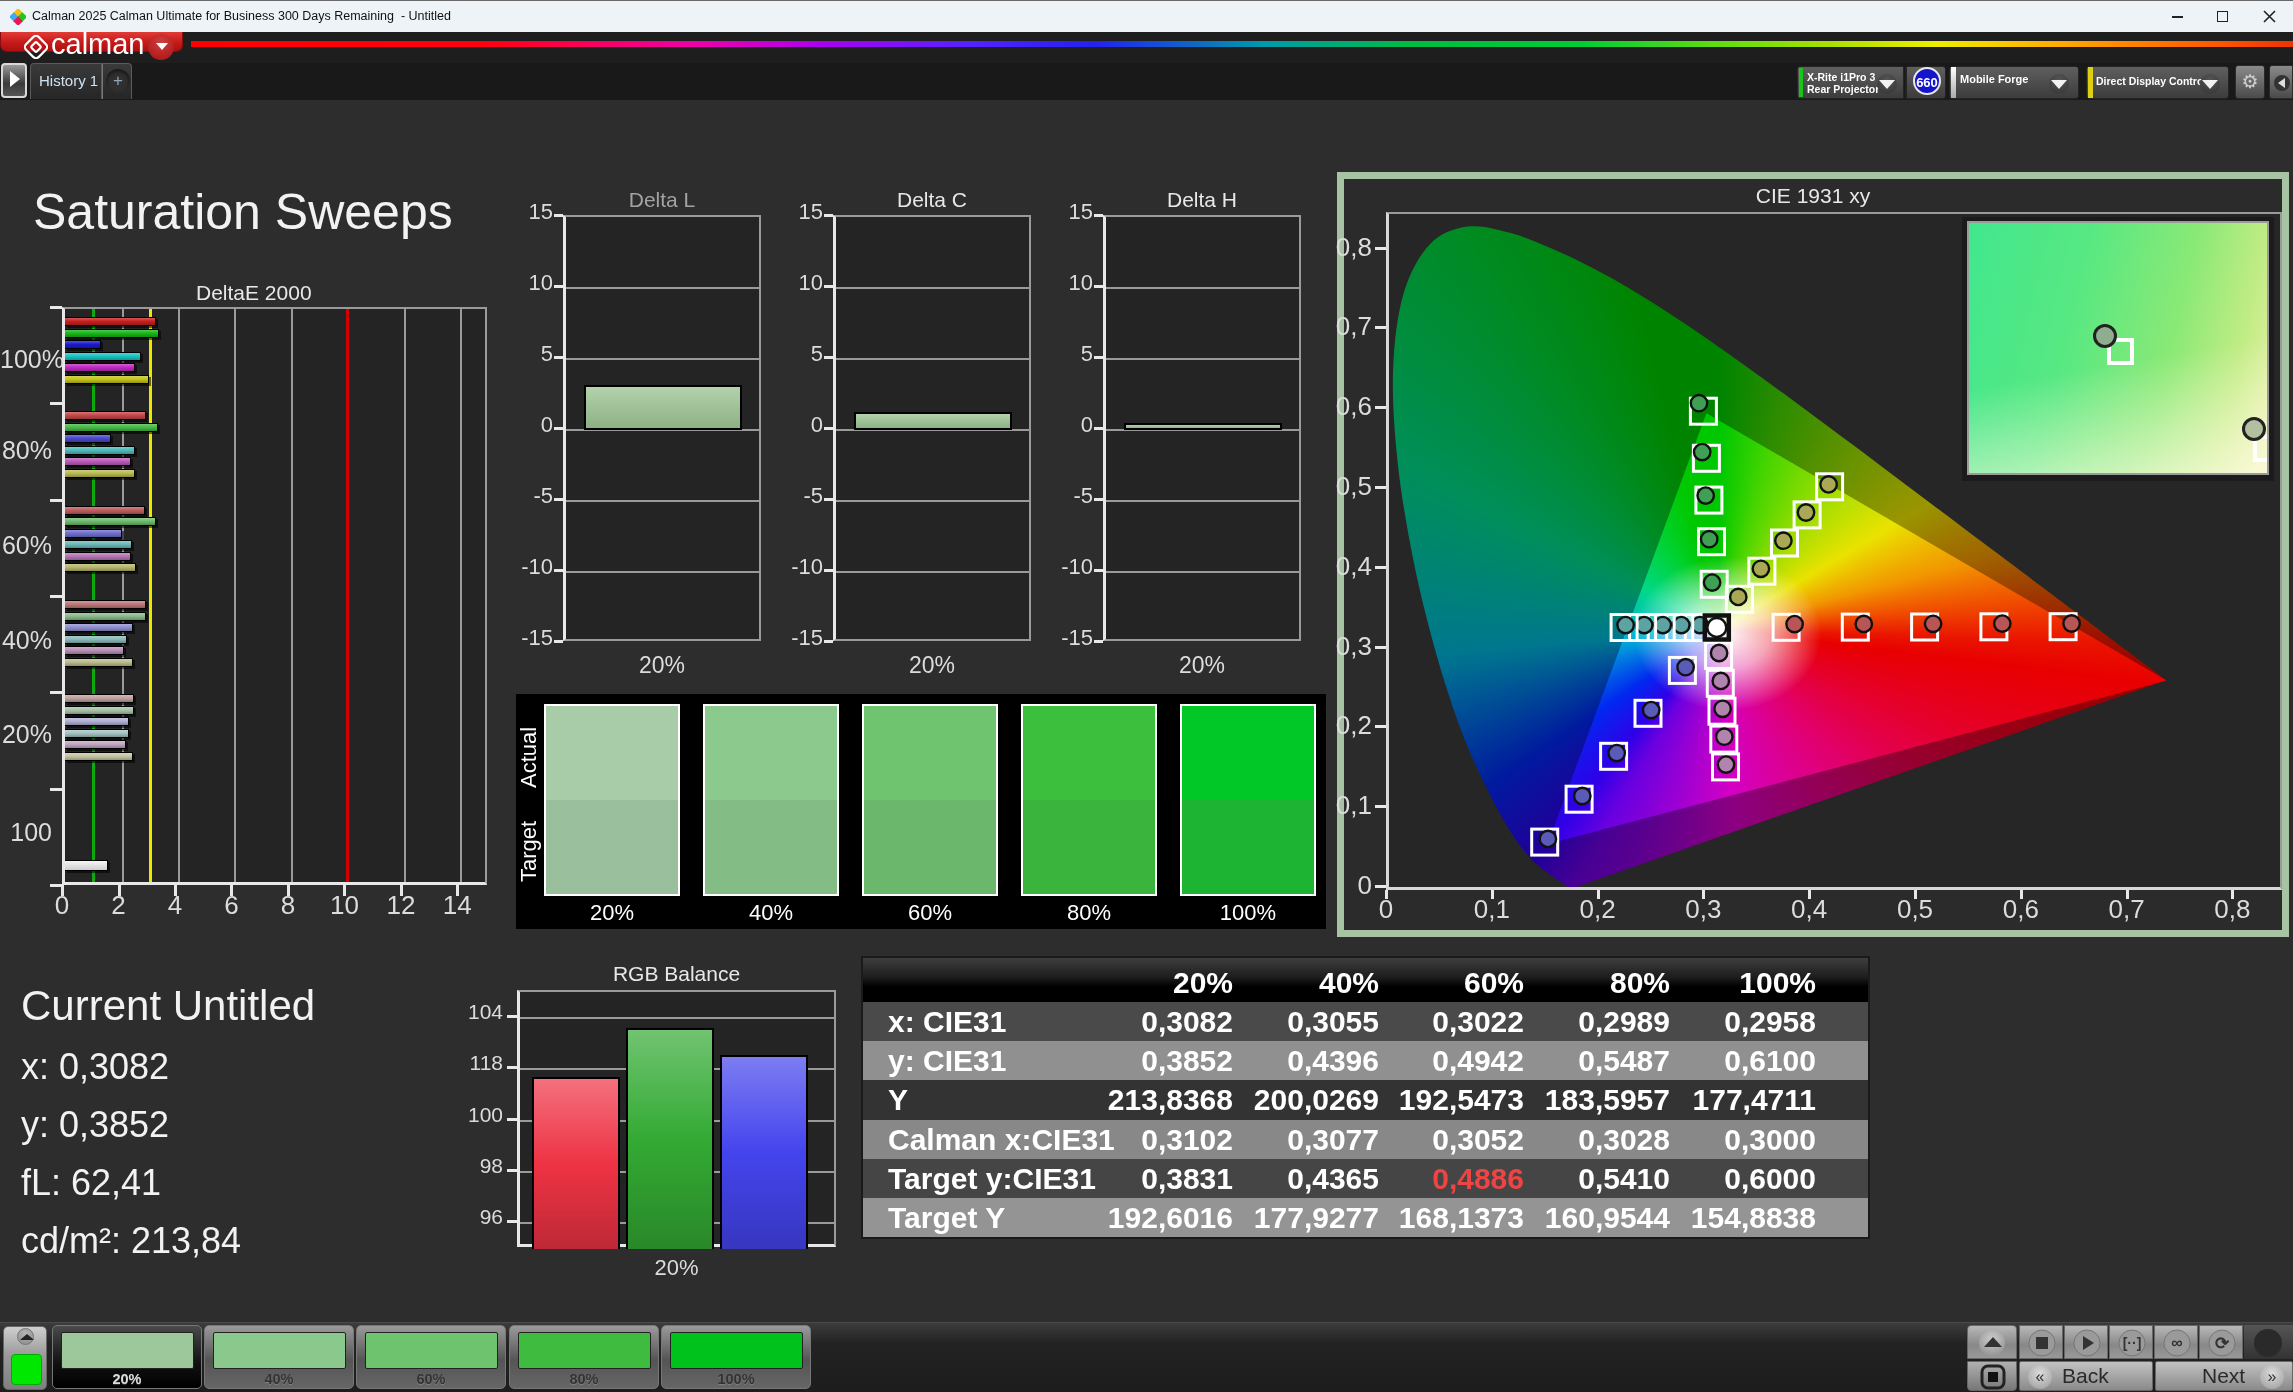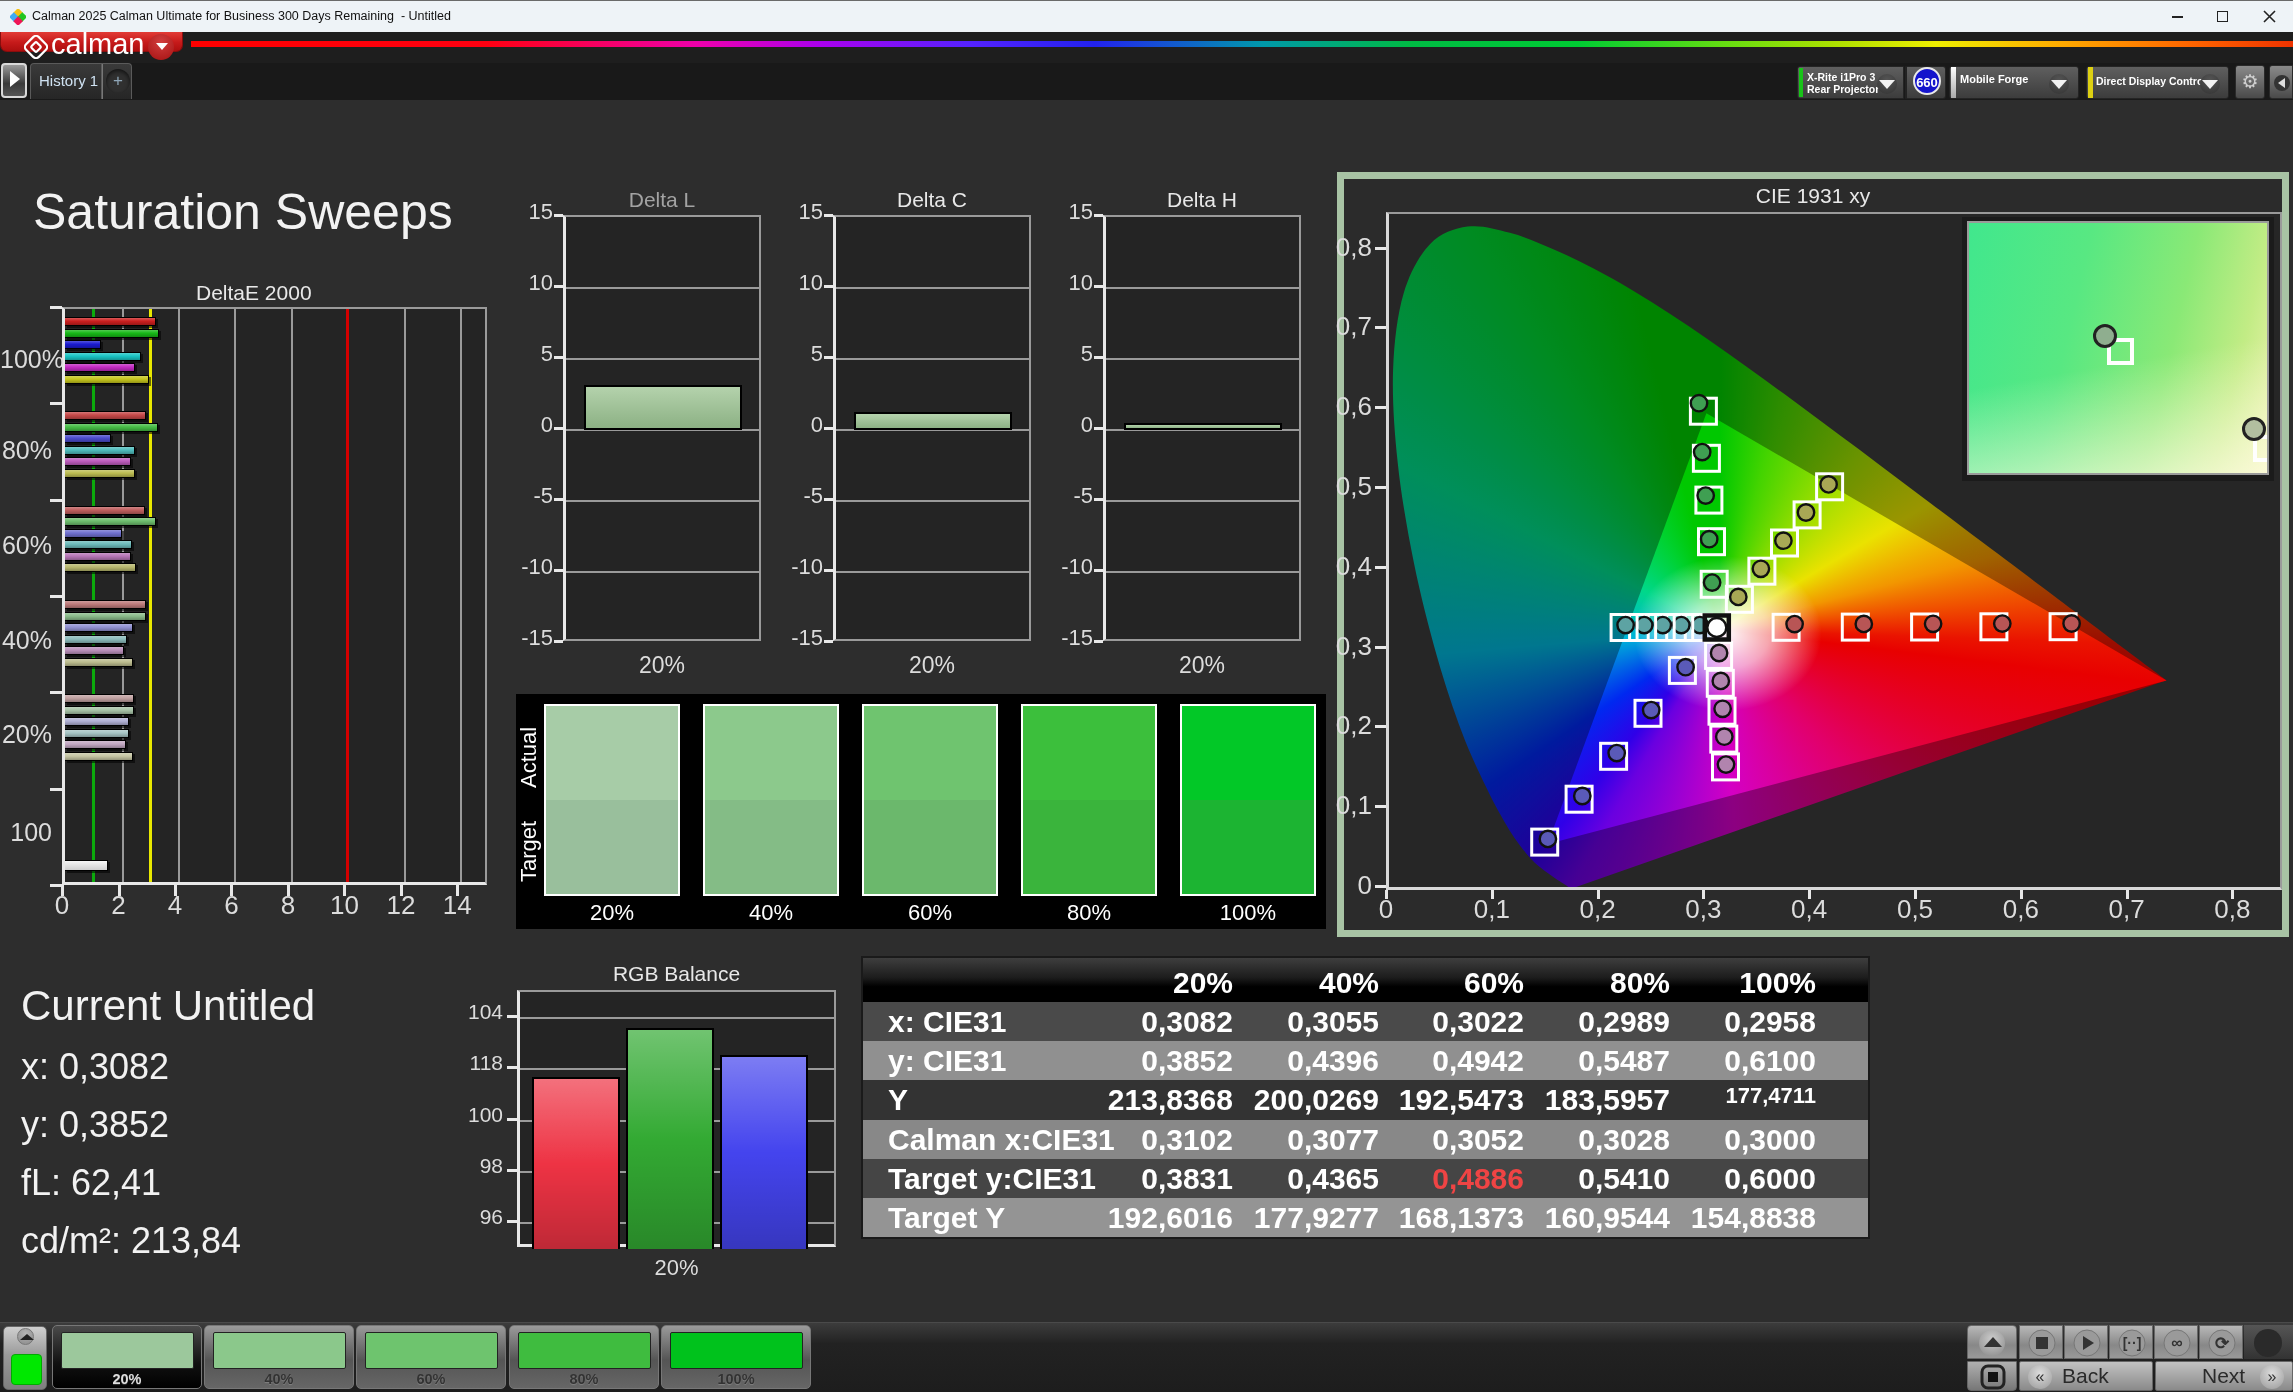--- a/index.html
+++ b/index.html
@@ -423,21 +423,21 @@
 <div class="abs" style="left:346px;top:86.2px;width:170px;text-align:right;font-size:30px;font-weight:bold;color:#fff;">0,4396</div>
 <div class="abs" style="left:491px;top:86.2px;width:170px;text-align:right;font-size:30px;font-weight:bold;color:#fff;">0,4942</div>
 <div class="abs" style="left:637px;top:86.2px;width:170px;text-align:right;font-size:30px;font-weight:bold;color:#fff;">0,5487</div>
 <div class="abs" style="left:783px;top:86.2px;width:170px;text-align:right;font-size:30px;font-weight:bold;color:#fff;">0,6100</div>
 <div class="abs" style="left:0;top:122.4px;width:100%;height:39.2px;background:#333333;"></div>
 <div class="abs" style="left:25px;top:125.4px;font-size:30px;font-weight:bold;color:#fff;">Y</div>
 <div class="abs" style="left:200px;top:125.4px;width:170px;text-align:right;font-size:30px;font-weight:bold;color:#fff;">213,8368</div>
 <div class="abs" style="left:346px;top:125.4px;width:170px;text-align:right;font-size:30px;font-weight:bold;color:#fff;">200,0269</div>
 <div class="abs" style="left:491px;top:125.4px;width:170px;text-align:right;font-size:30px;font-weight:bold;color:#fff;">192,5473</div>
 <div class="abs" style="left:637px;top:125.4px;width:170px;text-align:right;font-size:30px;font-weight:bold;color:#fff;">183,5957</div>
-<div class="abs" style="left:783px;top:125.4px;width:170px;text-align:right;font-size:22px;font-weight:bold;color:#fff;">177,4711</div>
+<div class="abs" style="left:783px;top:125.4px;width:170px;text-align:right;font-size:30px;font-weight:bold;color:#fff;">177,4711</div>
 <div class="abs" style="left:0;top:161.6px;width:100%;height:39.2px;background:#888888;"></div>
 <div class="abs" style="left:25px;top:164.6px;font-size:30px;font-weight:bold;color:#fff;">Calman x:CIE31</div>
 <div class="abs" style="left:200px;top:164.6px;width:170px;text-align:right;font-size:30px;font-weight:bold;color:#fff;">0,3102</div>
 <div class="abs" style="left:346px;top:164.6px;width:170px;text-align:right;font-size:30px;font-weight:bold;color:#fff;">0,3077</div>
 <div class="abs" style="left:491px;top:164.6px;width:170px;text-align:right;font-size:30px;font-weight:bold;color:#fff;">0,3052</div>
 <div class="abs" style="left:637px;top:164.6px;width:170px;text-align:right;font-size:30px;font-weight:bold;color:#fff;">0,3028</div>
 <div class="abs" style="left:783px;top:164.6px;width:170px;text-align:right;font-size:30px;font-weight:bold;color:#fff;">0,3000</div>
 <div class="abs" style="left:0;top:200.8px;width:100%;height:39.2px;background:#454545;"></div>
 <div class="abs" style="left:25px;top:203.8px;font-size:30px;font-weight:bold;color:#fff;">Target y:CIE31</div>
 <div class="abs" style="left:200px;top:203.8px;width:170px;text-align:right;font-size:30px;font-weight:bold;color:#fff;">0,3831</div>

